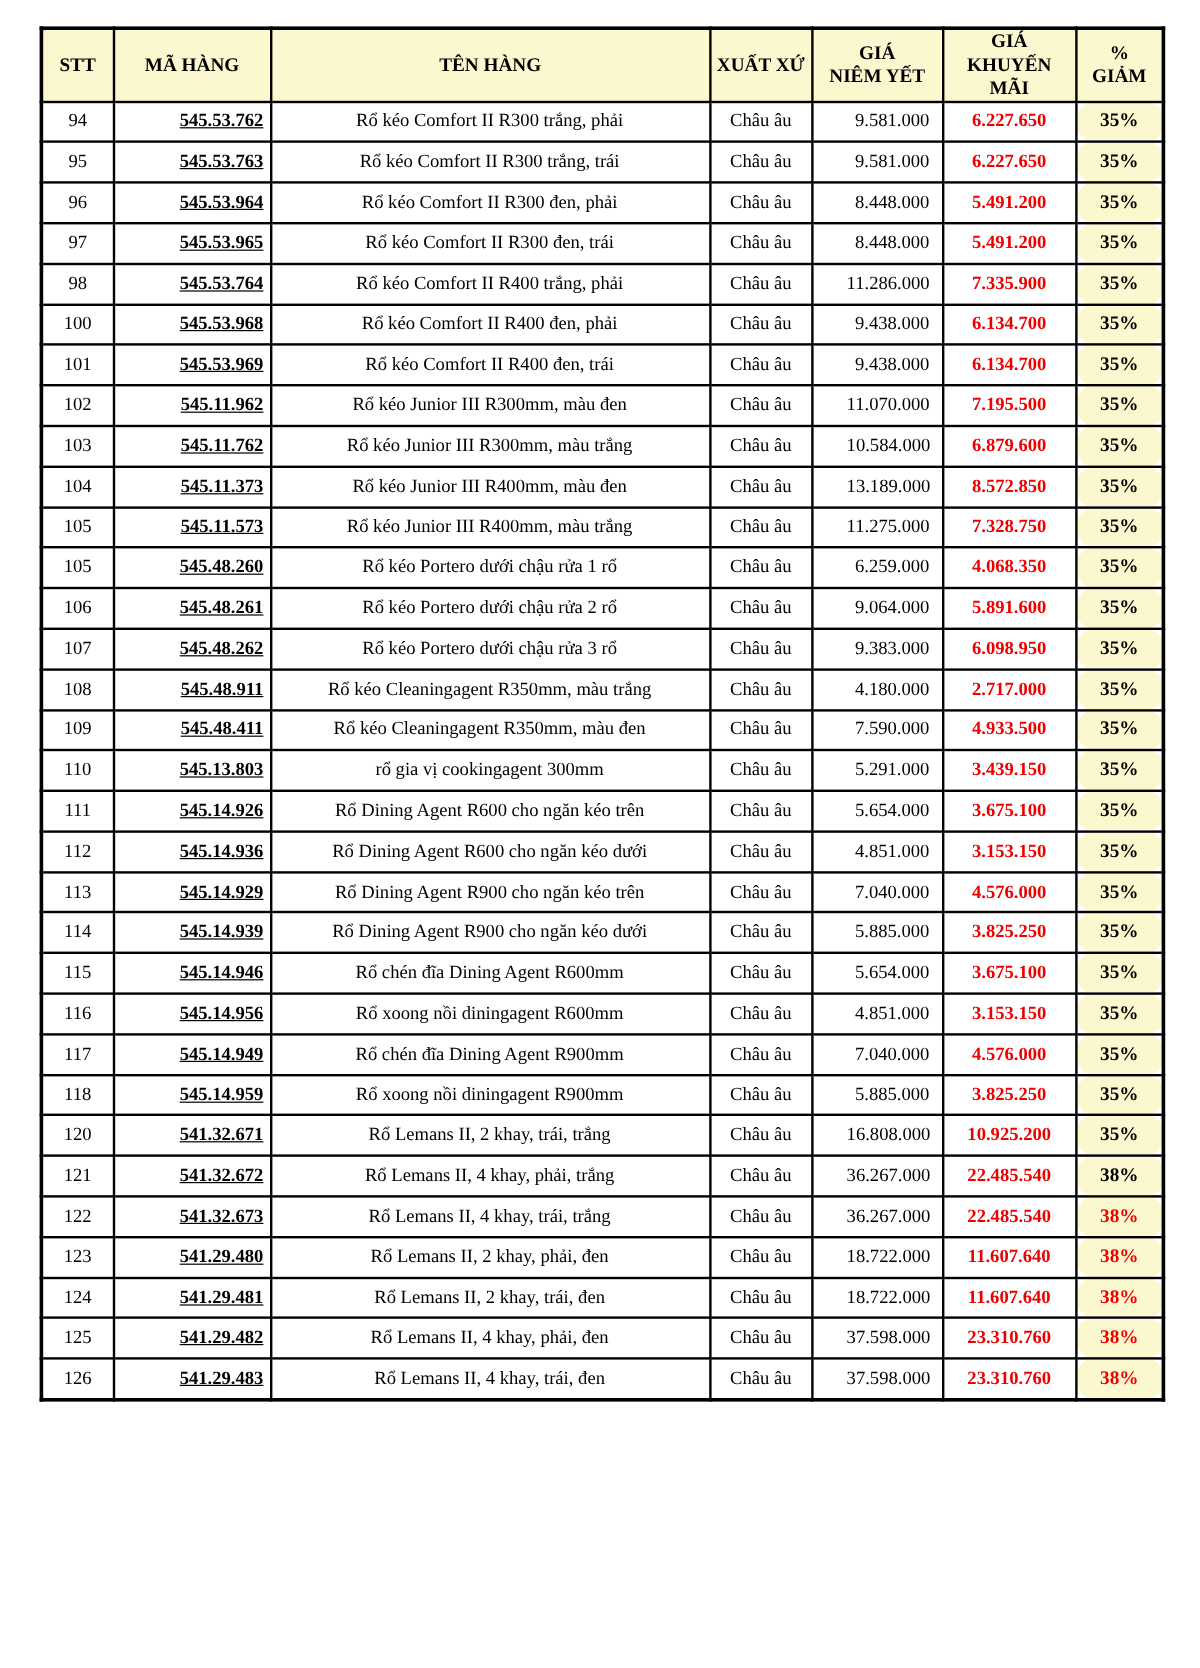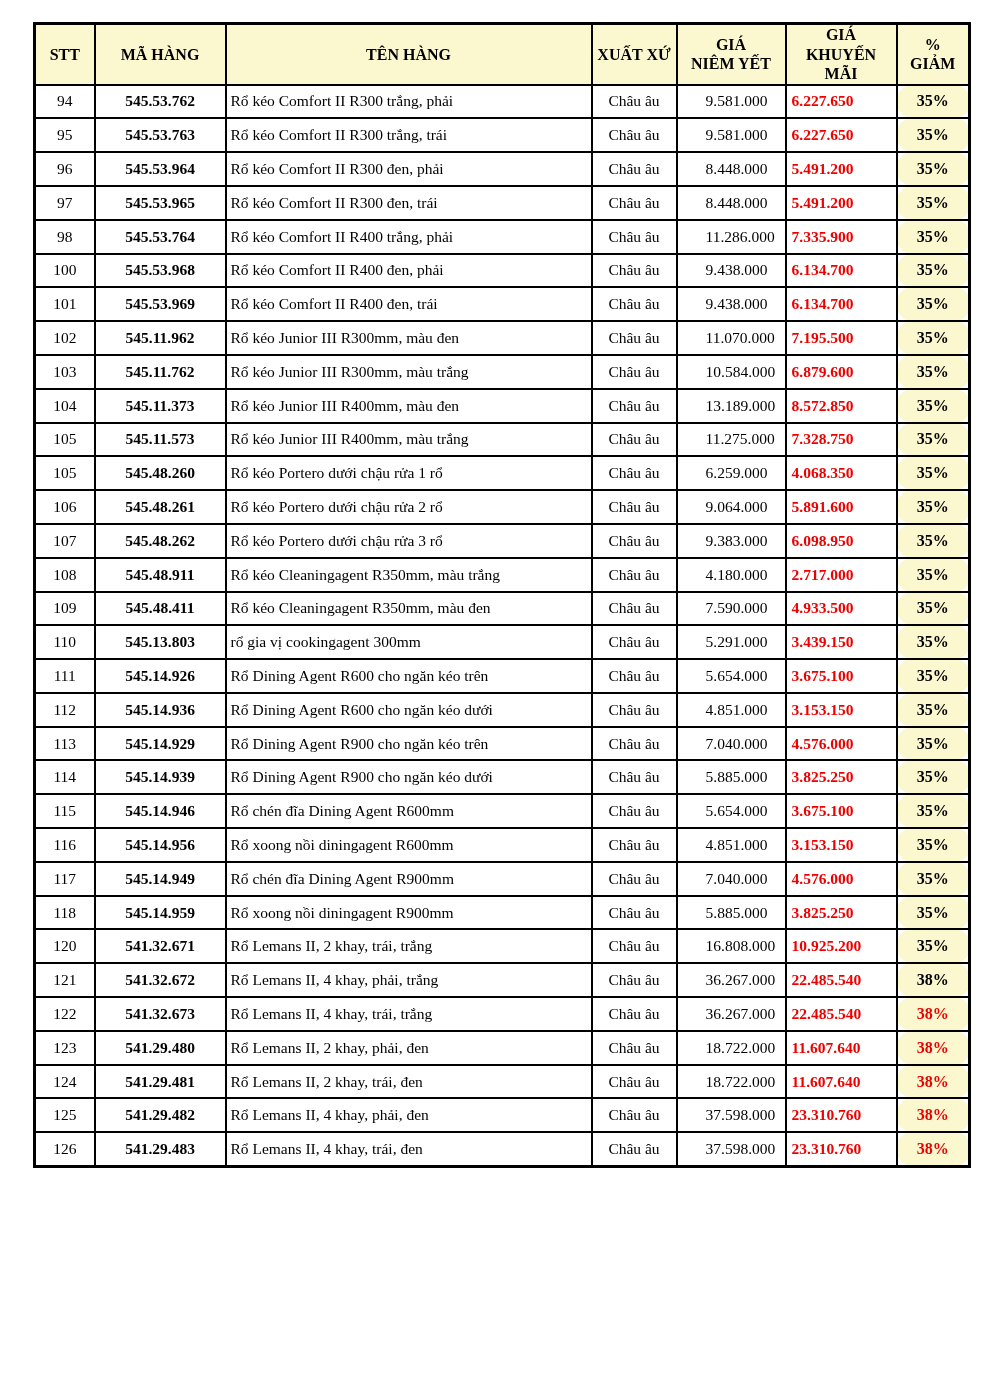--- a/index.html
+++ b/index.html
@@ -51,25 +51,25 @@
     padding: 0 2px;
   }
   .price-table td {
     font-size: 15.5px;
     height: 33.8px;
     padding: 0 5px;
     vertical-align: middle;
     white-space: nowrap;
   }
   td.c-stt    { text-align: center; }
-  td.c-code   { text-align: center; font-weight: bold; }
-  td.c-name   { text-align: left; padding-left: 4px; }
+  td.c-code   { text-align: right; font-weight: bold; text-decoration: underline; }
+  td.c-name   { text-align: center; padding-left: 4px; }
   td.c-origin { text-align: center; border-radius: 14px; }
-  td.c-list   { text-align: left; padding-right: 10px; padding-left: 28px; }
-  td.c-promo  { text-align: left; font-weight: bold; color: var(--red); }
+  td.c-list   { text-align: right; padding-right: 10px; padding-left: 28px; }
+  td.c-promo  { text-align: center; font-weight: bold; color: var(--red); }
   td.c-disc   { text-align: center; font-weight: bold; background: var(--yellow); font-size: 16px; border-radius: 15px; }
   td.c-disc.red { color: var(--red); }
 </style>
 </head>
 <body style="background: rgb(255, 255, 255);">
 
 <div class="sheet">
   <table class="price-table">
     <colgroup>
       <col style="width:60px">

